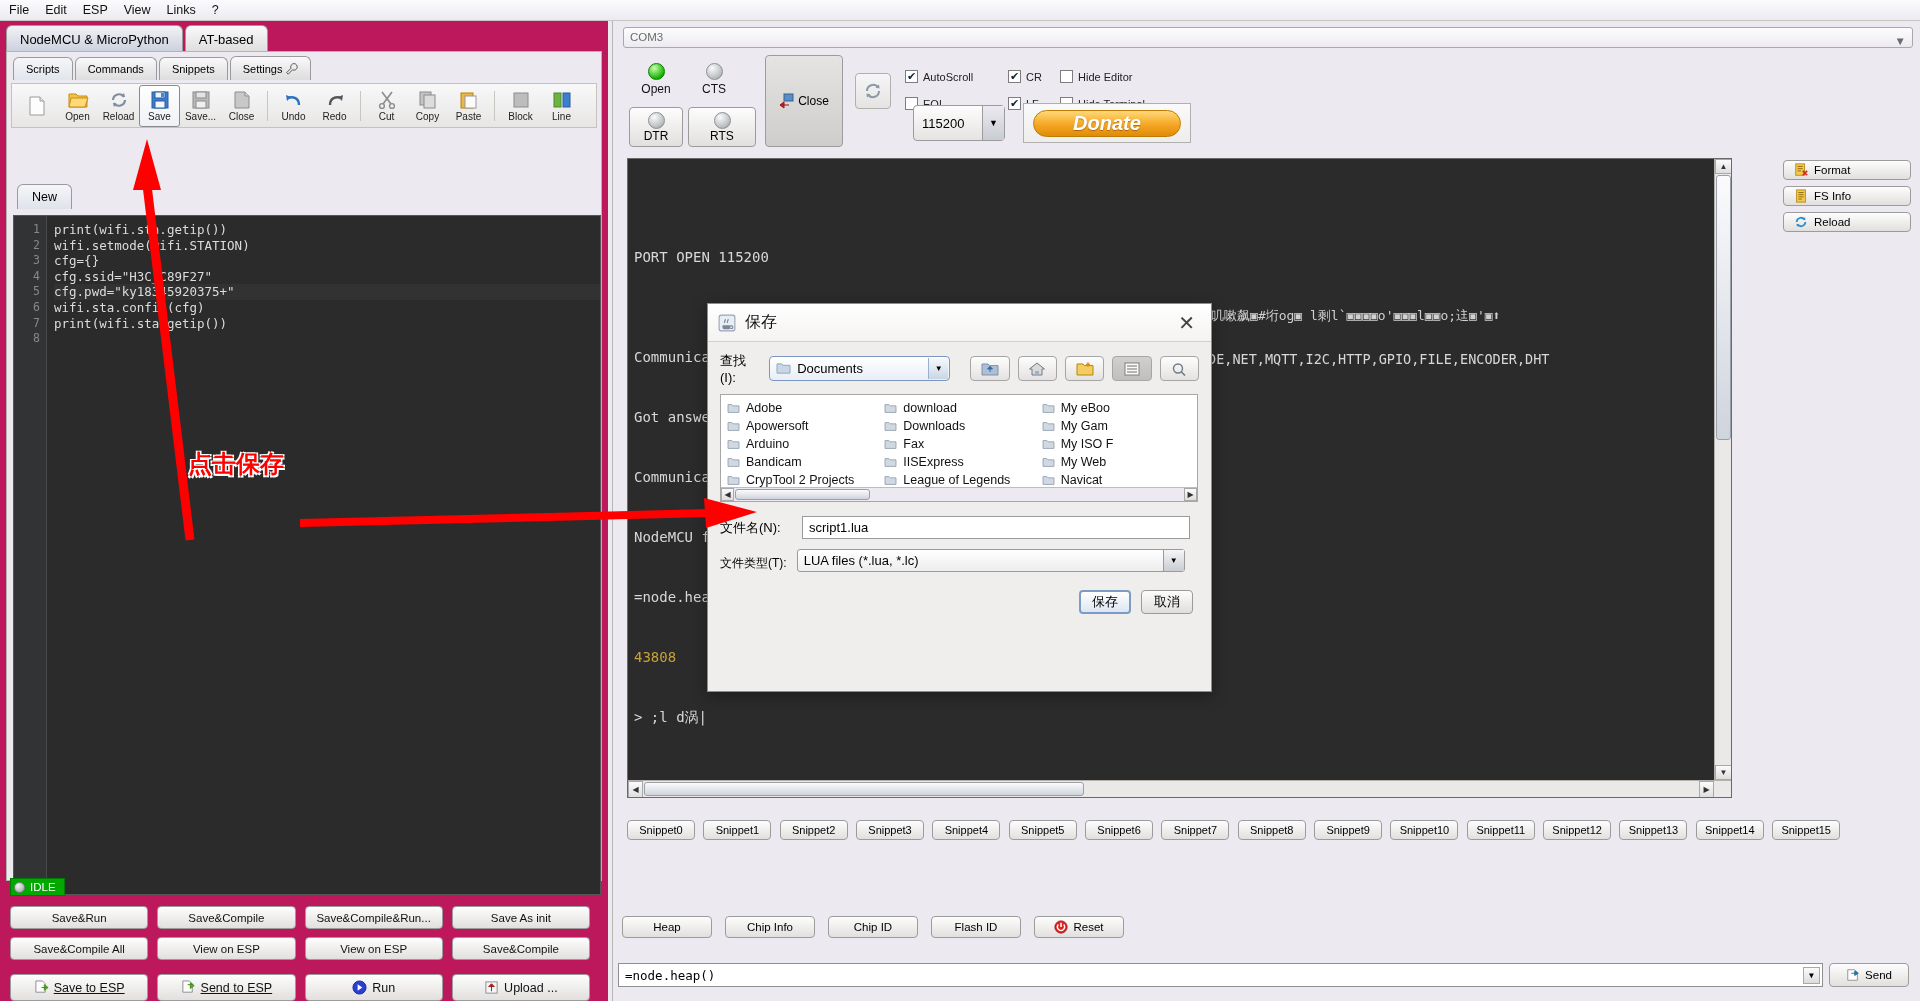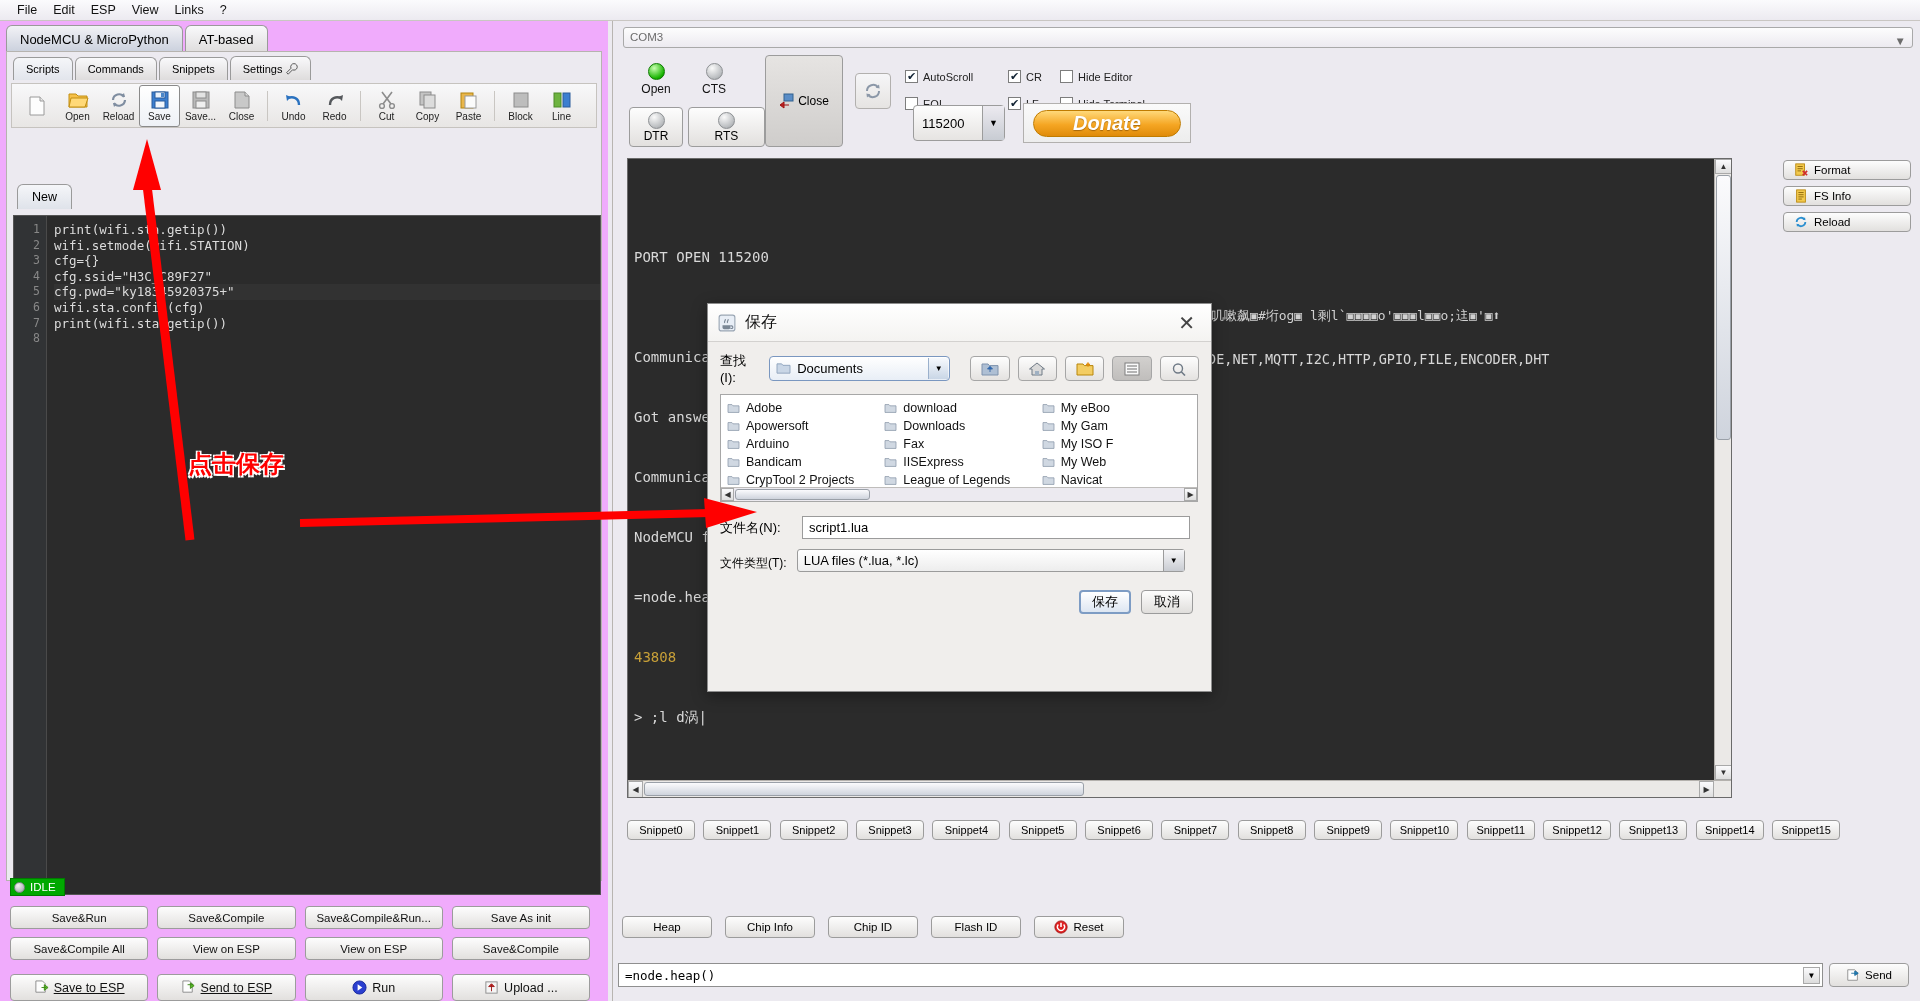--- a/index.html
+++ b/index.html
@@ -10,29 +10,29 @@
     font-family: "Liberation Sans", sans-serif;
     font-size: 12px;
     background: #d6d3ce;
   }
   #app { position: relative; width: 1920px; height: 1001px; background: #eceaf0; }
 
   
   .menubar {
     position: absolute; left: 0; top: 0; width: 1920px; height: 21px;
     background: linear-gradient(#fbfbfd, #eceaf0);
-    display: flex; align-items: center; padding-left: 10px; gap: 2px;
+    display: flex; align-items: center; padding-left: 2px; gap: 2px;
     border-bottom: 1px solid #c9c6c2;
   }
   .menubar .mi { padding: 2px 7px; font-size: 12.5px; color: #111; cursor: default; }
 
   
   .leftpanel {
     position: absolute; left: 0; top: 21px; width: 608px; height: 980px;
-    background: #f0abfc;
+    background: #be185d;
   }
   .tabrow-main {
     position: absolute; left: 6px; top: 4px; display: flex; align-items: flex-end; gap: 2px;
   }
   .mtab {
     padding: 6px 13px 6px 13px; font-size: 13px;
     border: 1px solid #9a9a9a; border-bottom: none;
     border-radius: 6px 6px 0 0;
     background: linear-gradient(#f9f9fb, #dedcdc);
   }
@@ -535,21 +535,21 @@
         <div class="ledlabel">Open</div>
       </div>
       <div class="ledblock" style="left:62px; top:10px;">
         <div class="led gray"></div>
         <div class="ledlabel">CTS</div>
       </div>
       <div class="sqbtn" style="position:absolute; left:6px; top:54px; width:54px; height:40px;">
         <div class="led gray"></div>
         <div>DTR</div>
       </div>
-      <div class="sqbtn" style="position:absolute; left:65px; top:54px; width:77px; height:40px;">
+      <div class="sqbtn" style="position:absolute; left:65px; top:54px; width:68px; height:40px;">
         <div class="led gray"></div>
         <div>RTS</div>
       </div>
 
       <div class="closebtn">
         <svg width="16" height="16" viewBox="0 0 16 16">
           <rect x="5" y="1" width="9" height="7" fill="#5a8dc7" stroke="#33628f"></rect>
           <path d="M10 12H2M5 9l-4 3 4 3z" fill="#d03030" stroke="#9c1010"></path>
         </svg>
         <span>Close</span>

